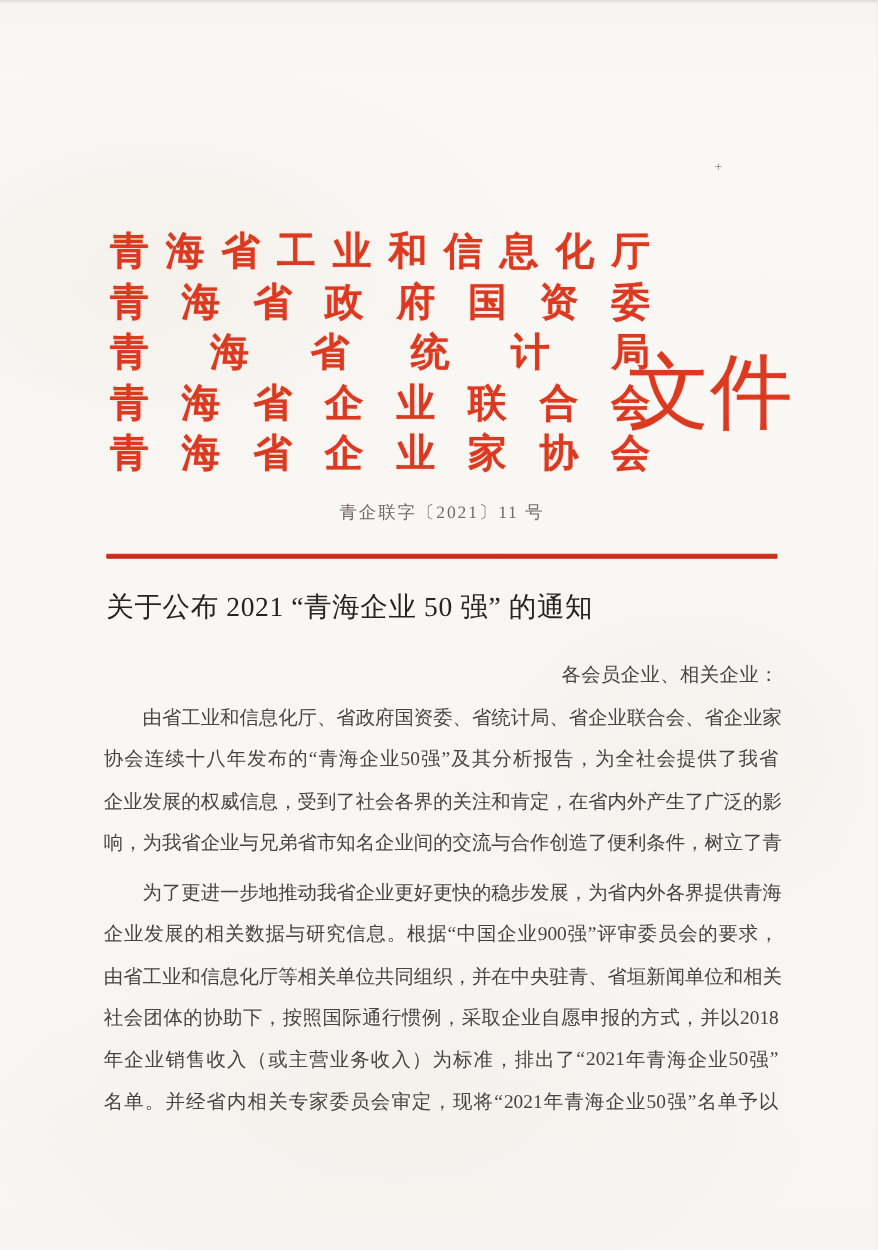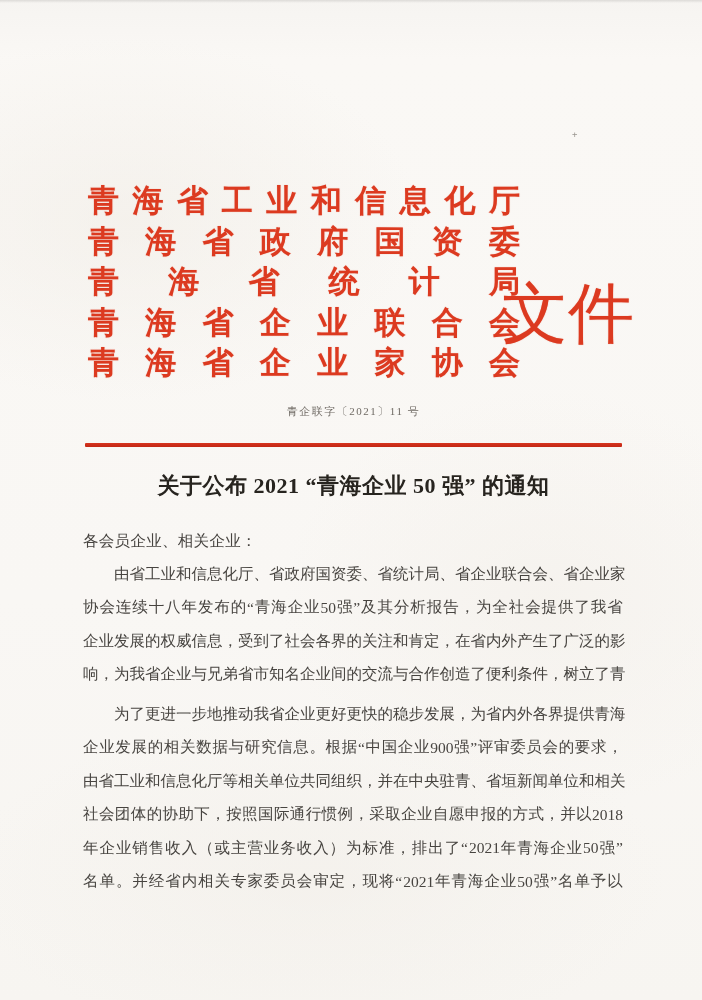--- a/index.html
+++ b/index.html
@@ -31,39 +31,39 @@
   .org-line span{display:block;}
   .doc-type{
     position:absolute;left:502px;top:255px;height:80px;width:190px;
     display:flex;align-items:center;
     font-size:66px;font-weight:400;color:#dc3a20;letter-spacing:0px;
     text-shadow:0 0 1px rgba(220,58,32,.5);
     margin-top:19px;
   }
   .doc-number{
     position:absolute;left:85px;top:402px;width:537px;
-    text-align:center;font-size:11px;line-height:18px;
+    text-align:center;font-size:14px;line-height:18px;
     color:#6f6a64;letter-spacing:1.5px;
   }
   .red-line{
     position:absolute;left:85px;top:443px;width:537px;height:4px;
     background:linear-gradient(180deg,#d6351f,#c22714);
     border-radius:1px;
   }
   .title{
     position:absolute;left:85px;top:471px;width:537px;
-    text-align:center;font-size:22px;line-height:30px;font-weight:700;
+    text-align:left;font-size:22px;line-height:30px;font-weight:400;
     color:#27241f;letter-spacing:.5px;
   }
   .body-block{position:absolute;left:83px;top:524px;width:540px;color:#474440;}
   .para{margin:0;}
   .para.gap{margin-top:6px;}
   .body-line{height:33.5px;font-size:15.5px;}
   .body-line.just{display:flex;justify-content:space-between;align-items:center;white-space:nowrap;}
-  .body-line.plain{line-height:33.5px;letter-spacing:.3px;}
+  .body-line.plain{line-height:33.5px;letter-spacing:.3px;text-align:right;}
   .body-line.first-indent{padding-left:31px;}
   .stray{
     position:absolute;left:572px;top:129px;
     font-size:9px;color:#9a9690;font-family:"DejaVu Sans Mono",monospace;
   }
 </style>
 </head>
 <body>
 
 <div class="page">

